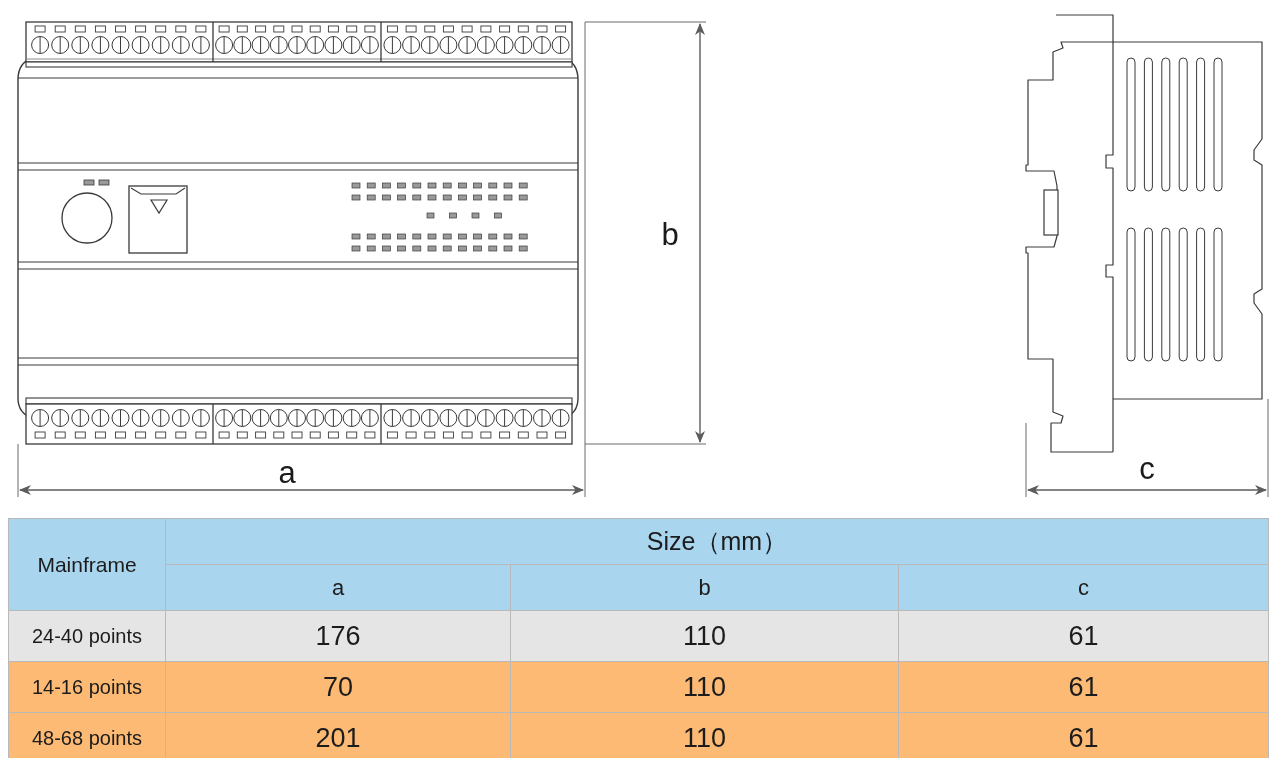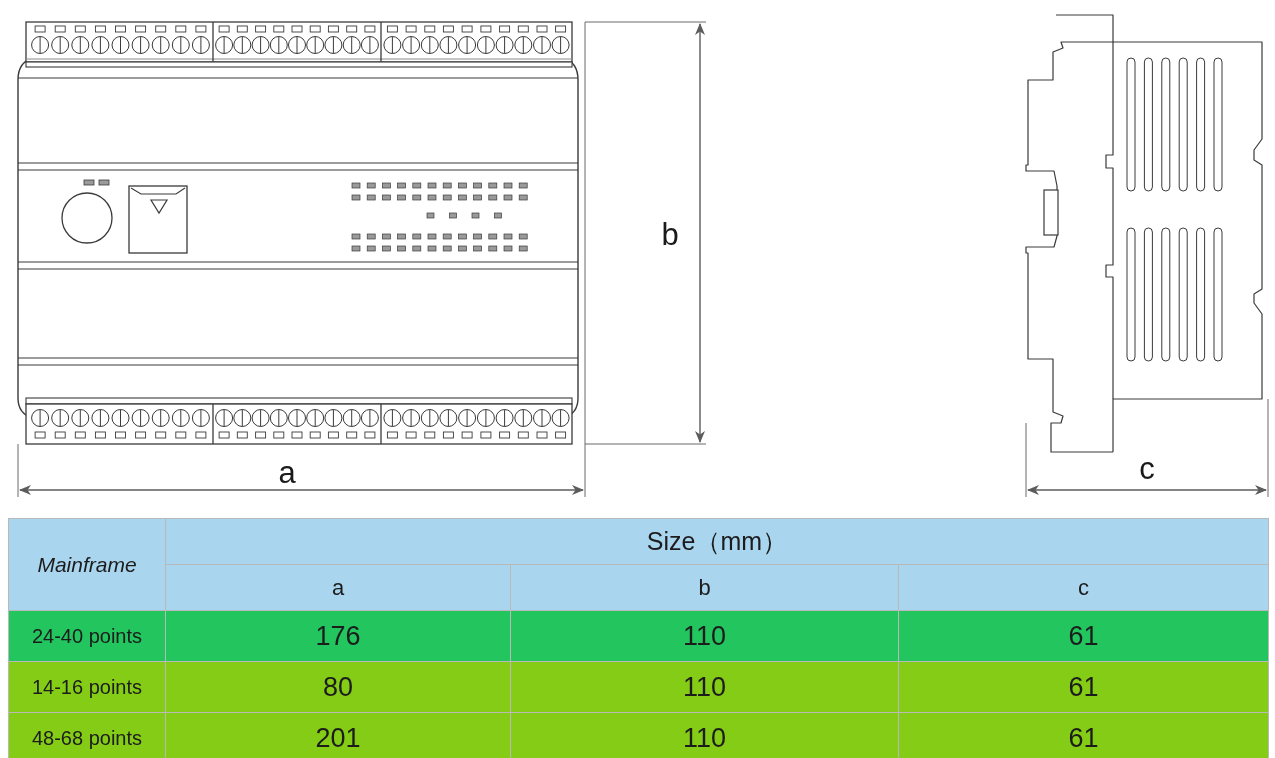--- a/index.html
+++ b/index.html
@@ -55,29 +55,28 @@
     vertical-align: middle;
     font-weight: normal;
     color: #1c1c1c;
   }
   .col-mainframe { width: 157px; }
   .col-a { width: 345px; }
   .col-b { width: 388px; }
   .col-c { width: 370px; }
 
   .hdr-blue { background: #a9d5ef; }
-  .cell-orange { background: #22c55e; }
-  .cell-white { background: #84cc16; }
+  .cell-orange { background: #e5e5e5; }
+  .cell-white { background: #fdba74; }
 
   .mainframe-cell {
     text-align: right;
     padding-right: 4px;
     font-size: 21px;
     height: 90px;
-    font-style: italic;
   }
   .size-title {
     font-size: 25px;
     height: 45px;
     text-align: center;
   }
   .sub-hdr {
     font-size: 22px;
     height: 45px;
   }
@@ -498,21 +497,21 @@
       </tr>
 
       <tr>
         <td class="cell-orange row-label">24-40 points</td>
         <td class="cell-orange row-value">176</td>
         <td class="cell-orange row-value">110</td>
         <td class="cell-orange row-value">61</td>
       </tr>
       <tr>
         <td class="cell-white row-label">14-16 points</td>
-        <td class="cell-white row-value">80</td>
+        <td class="cell-white row-value">70</td>
         <td class="cell-white row-value">110</td>
         <td class="cell-white row-value">61</td>
       </tr>
       <tr>
         <td class="cell-white row-label">48-68 points</td>
         <td class="cell-white row-value">201</td>
         <td class="cell-white row-value">110</td>
         <td class="cell-white row-value">61</td>
       </tr>
     </tbody>

